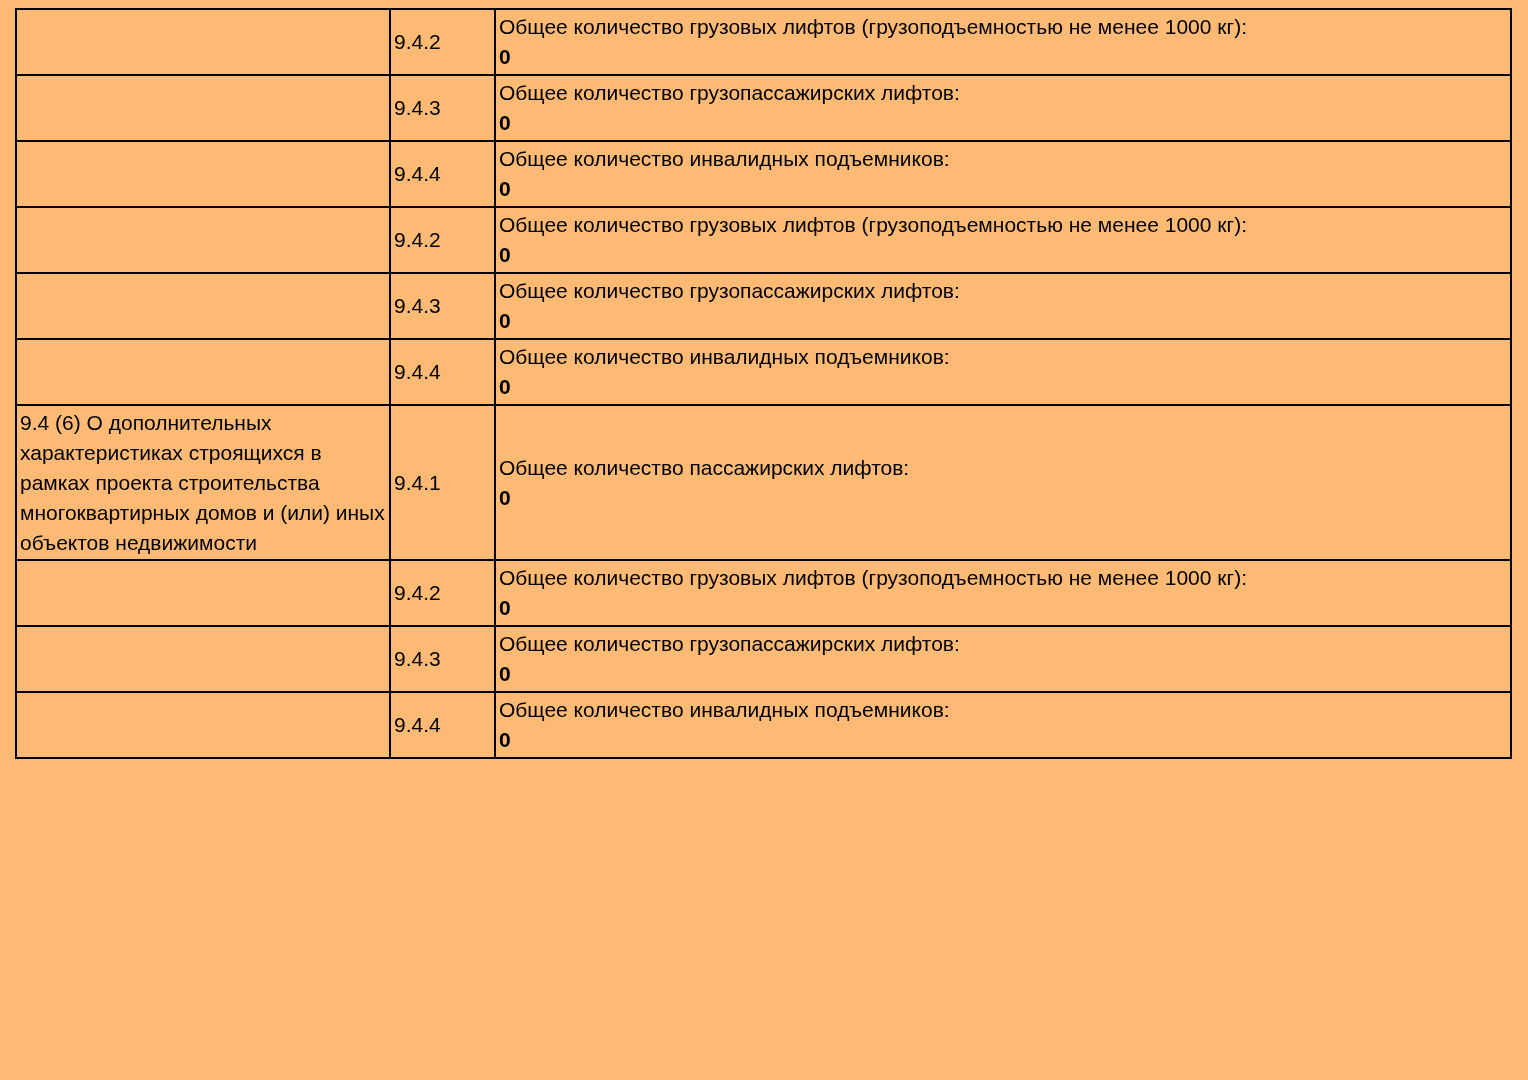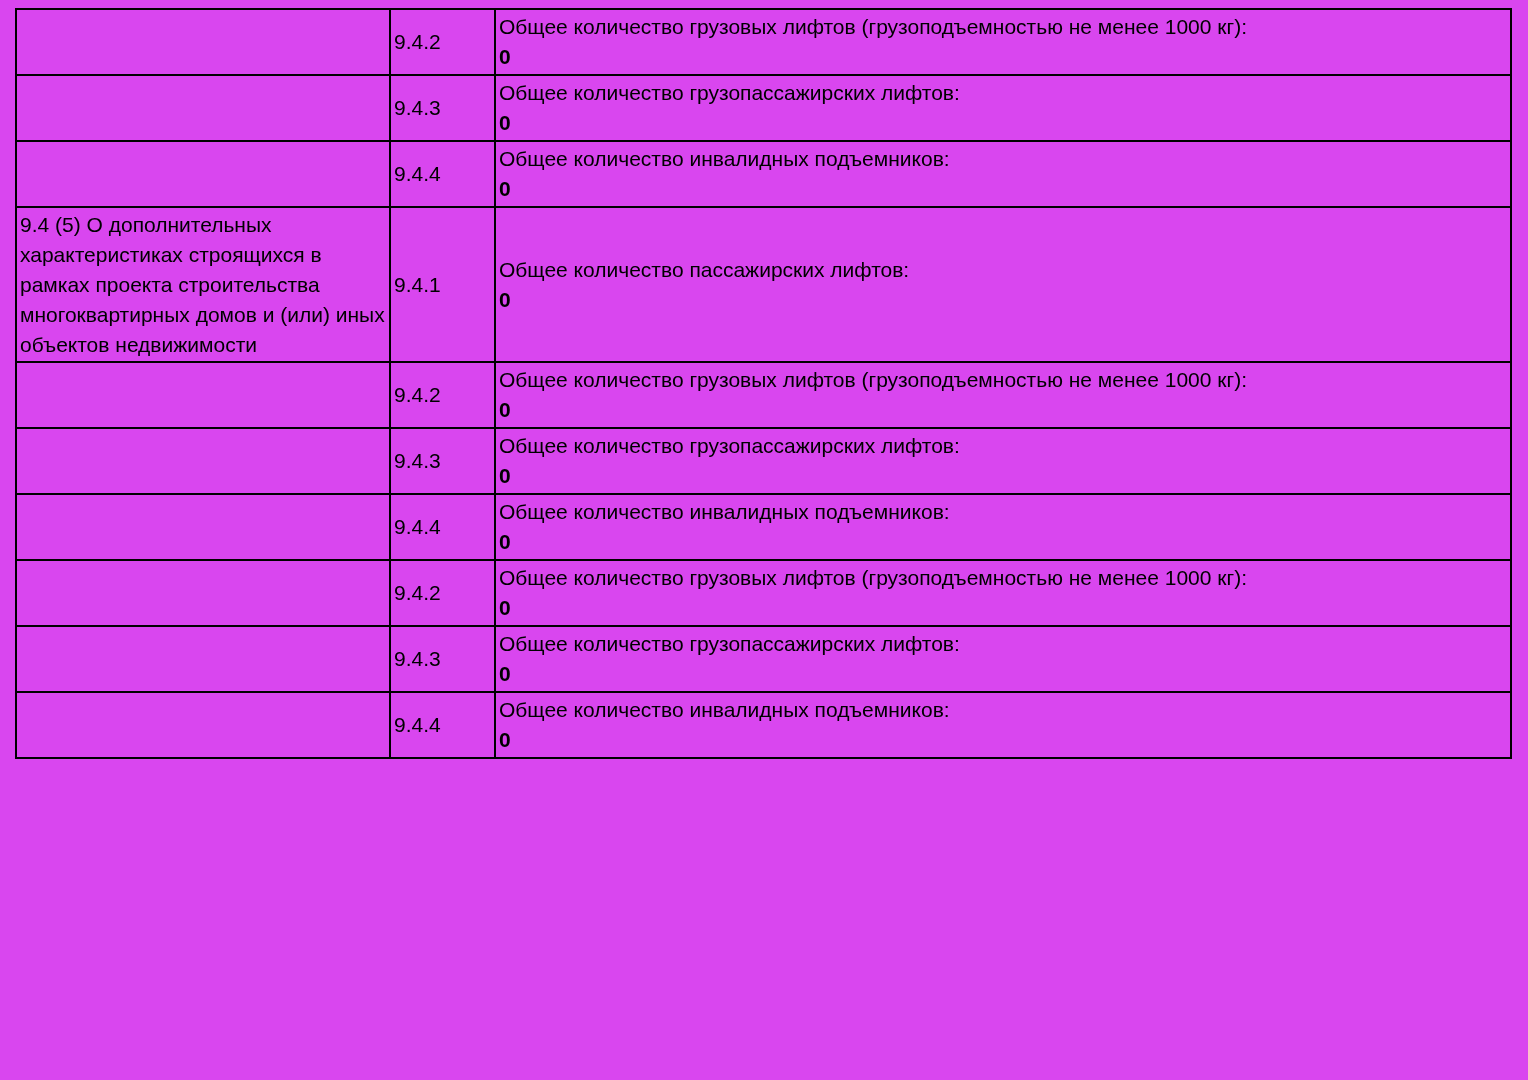--- a/index.html
+++ b/index.html
@@ -5,21 +5,21 @@
   html, body {
     margin: 0;
     padding: 0;
     background: #ffffff;
     font-family: "Liberation Sans", "DejaVu Sans", sans-serif;
     color: #000000;
   }
   .page {
     width: 1528px;
     height: 1080px;
-    background: #d946ef;
+    background: #fdba74;
     overflow: hidden;
     box-sizing: border-box;
   }
   table.decl-table {
     border-collapse: collapse;
     table-layout: fixed;
     width: 1497px;
     margin: 8px 15px 0 15px;
   }
   table.decl-table col.c-section { width: 374px; }
@@ -81,22 +81,50 @@
 
   <tr class="row-short">
     <td class="section-cell"></td>
     <td class="code-cell">9.4.4</td>
     <td class="value-cell">
       <div class="field-label">Общее количество инвалидных подъемников:</div>
       <div class="field-value">0</div>
     </td>
   </tr>
 
+
+  <tr class="row-short">
+    <td class="section-cell"></td>
+    <td class="code-cell">9.4.2</td>
+    <td class="value-cell">
+      <div class="field-label">Общее количество грузовых лифтов (грузоподъемностью не менее 1000 кг):</div>
+      <div class="field-value">0</div>
+    </td>
+  </tr>
+
+  <tr class="row-short">
+    <td class="section-cell"></td>
+    <td class="code-cell">9.4.3</td>
+    <td class="value-cell">
+      <div class="field-label">Общее количество грузопассажирских лифтов:</div>
+      <div class="field-value">0</div>
+    </td>
+  </tr>
+
+  <tr class="row-short">
+    <td class="section-cell"></td>
+    <td class="code-cell">9.4.4</td>
+    <td class="value-cell">
+      <div class="field-label">Общее количество инвалидных подъемников:</div>
+      <div class="field-value">0</div>
+    </td>
+  </tr>
+
   <tr class="row-tall">
-    <td class="section-cell">9.4 (5) О дополнительных характеристиках строящихся в рамках проекта строительства многоквартирных домов и (или) иных объектов недвижимости</td>
+    <td class="section-cell">9.4 (6) О дополнительных характеристиках строящихся в рамках проекта строительства многоквартирных домов и (или) иных объектов недвижимости</td>
     <td class="code-cell">9.4.1</td>
     <td class="value-cell">
       <div class="field-label">Общее количество пассажирских лифтов:</div>
       <div class="field-value">0</div>
     </td>
   </tr>
 
   <tr class="row-short">
     <td class="section-cell"></td>
     <td class="code-cell">9.4.2</td>
@@ -117,43 +145,15 @@
 
   <tr class="row-short">
     <td class="section-cell"></td>
     <td class="code-cell">9.4.4</td>
     <td class="value-cell">
       <div class="field-label">Общее количество инвалидных подъемников:</div>
       <div class="field-value">0</div>
     </td>
   </tr>
 
-
-  <tr class="row-short">
-    <td class="section-cell"></td>
-    <td class="code-cell">9.4.2</td>
-    <td class="value-cell">
-      <div class="field-label">Общее количество грузовых лифтов (грузоподъемностью не менее 1000 кг):</div>
-      <div class="field-value">0</div>
-    </td>
-  </tr>
-
-  <tr class="row-short">
-    <td class="section-cell"></td>
-    <td class="code-cell">9.4.3</td>
-    <td class="value-cell">
-      <div class="field-label">Общее количество грузопассажирских лифтов:</div>
-      <div class="field-value">0</div>
-    </td>
-  </tr>
-
-  <tr class="row-short">
-    <td class="section-cell"></td>
-    <td class="code-cell">9.4.4</td>
-    <td class="value-cell">
-      <div class="field-label">Общее количество инвалидных подъемников:</div>
-      <div class="field-value">0</div>
-    </td>
-  </tr>
-
 </tbody>
   </table>
 </div>
 
 </body></html>

